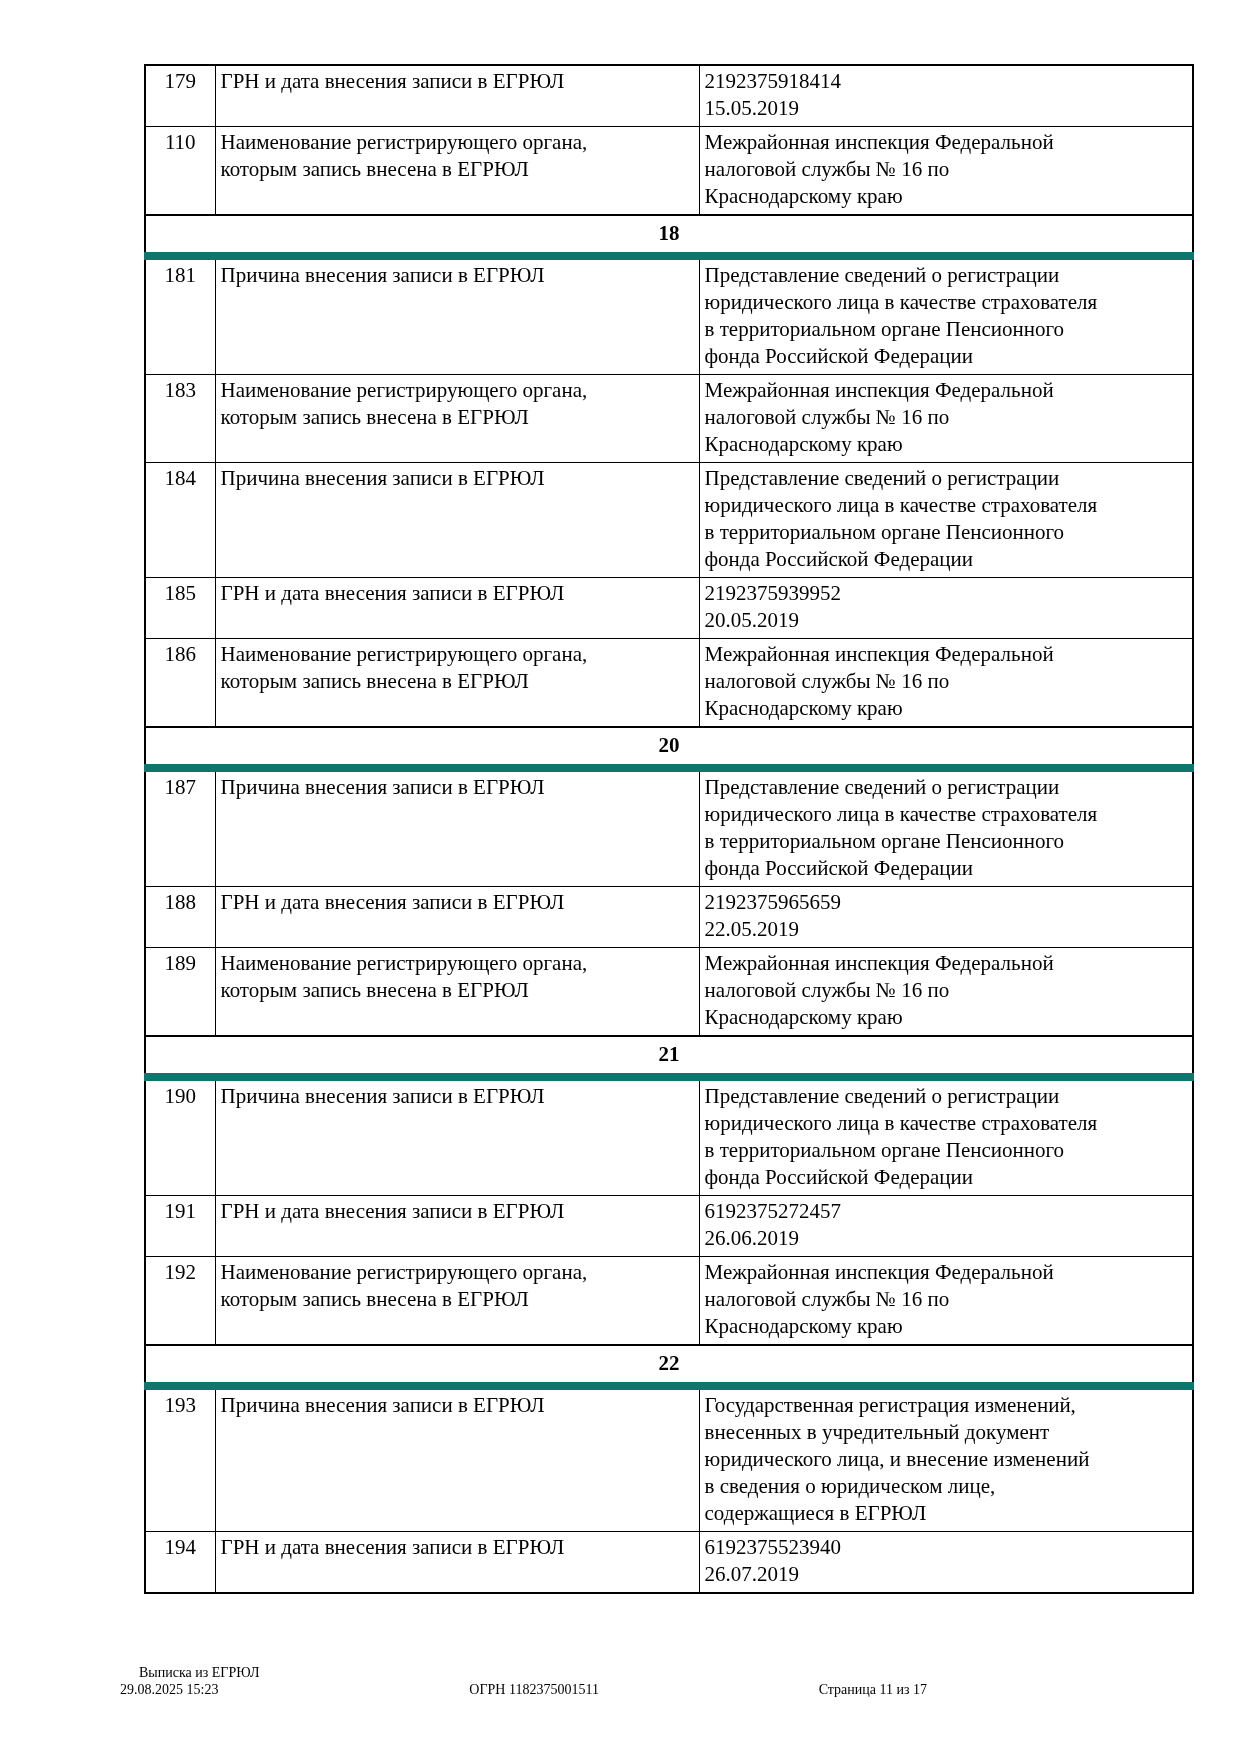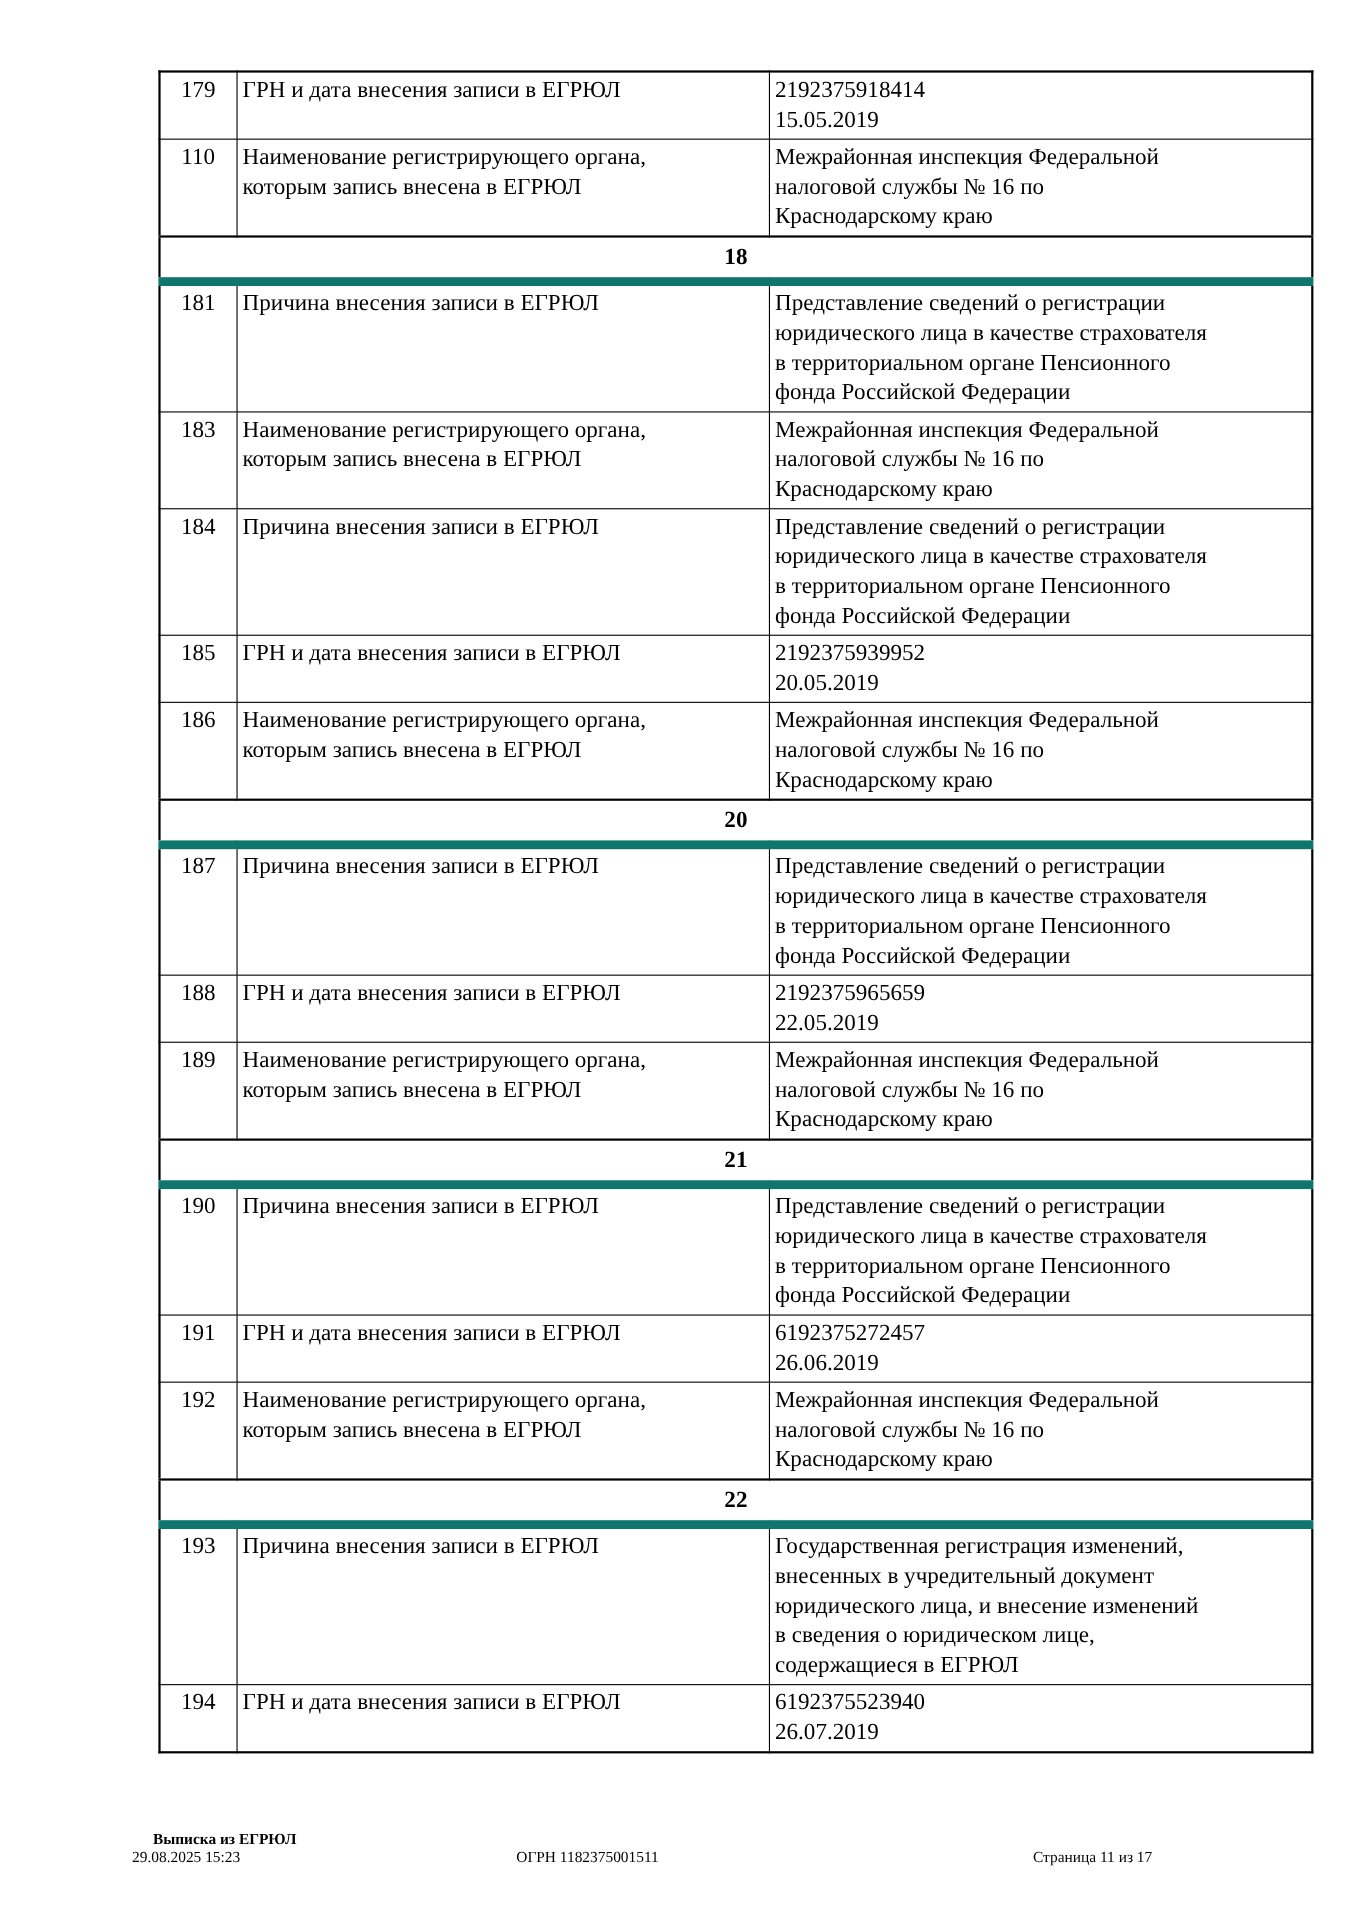--- a/index.html
+++ b/index.html
@@ -56,22 +56,22 @@
     left: 120px;
     top: 1664px;
     width: 1048px;
     display: flex;
     align-items: flex-end;
     font-size: 14px;
     line-height: 17px;
   }
   .footer .f-left  { flex: 1 1 0; text-align: left; }
   .footer .f-center{ flex: 1 1 0; }
-  .footer .f-right { flex: 1 1 0; text-align: center; }
-  .footer .f-title { font-weight: bold; padding-left: 19px; }
+  .footer .f-right { flex: 1 1 0; text-align: left; }
+  .footer .f-title { font-weight: normal; padding-left: 19px; }
 </style>
 </head>
 <body>
 
 <div class="sheet">
   <table class="egrul">
     <colgroup>
       <col style="width:70px">
       <col style="width:484px">
       <col style="width:494px">

